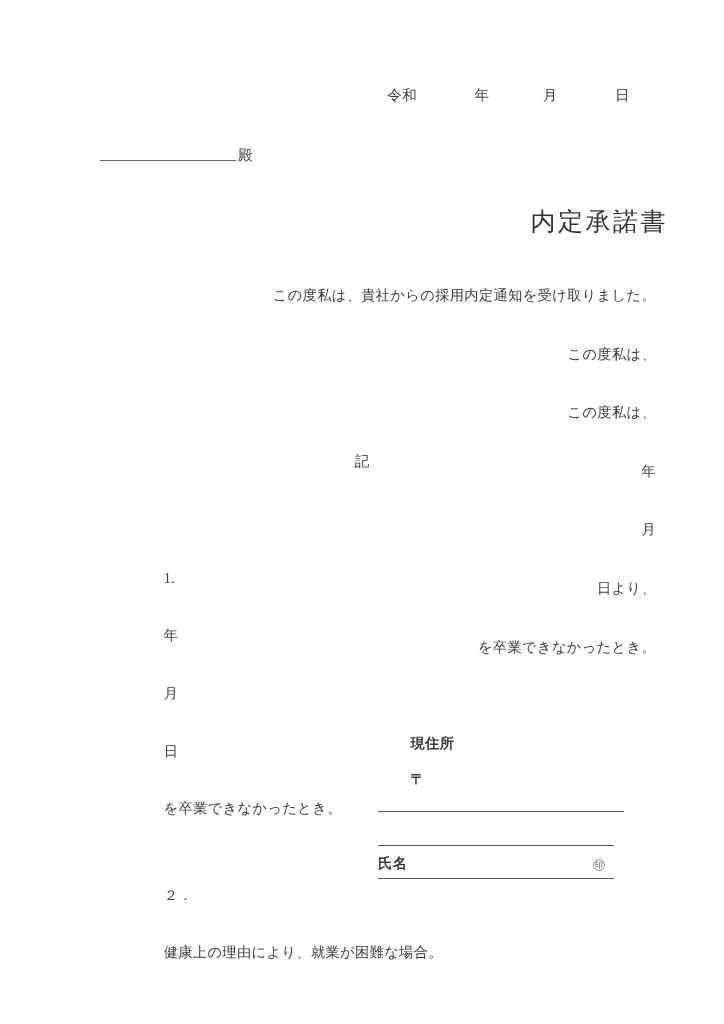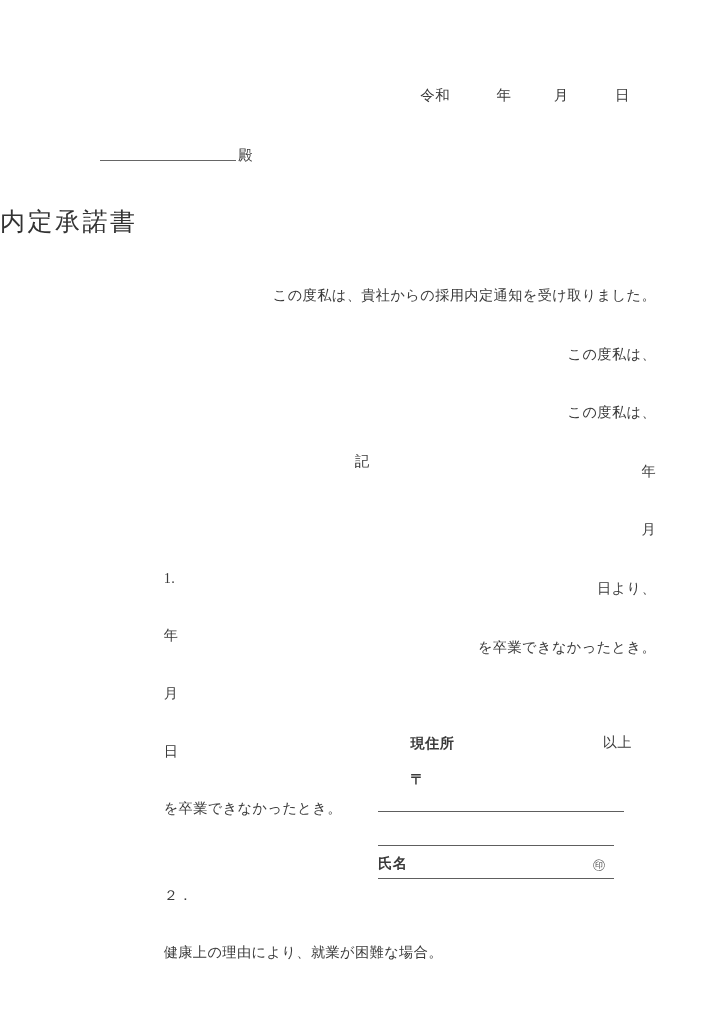--- a/index.html
+++ b/index.html
@@ -23,21 +23,21 @@
   .date-line {
     position: absolute;
     left: 0;
     top: 86px;
     width: 630px;
     text-align: right;
     font-size: 14.5px;
     letter-spacing: 0.5px;
     color: #3a3a3a;
   }
-  .date-line .seg { display: inline-block; }
+  .date-line .seg { display: inline-block; margin-left: 11px; }
   .date-line .gap-lg { display: inline-block; width: 38px; }
   .date-line .gap-md { display: inline-block; width: 34px; }
 
   
   .addressee {
     position: absolute;
     left: 100px;
     top: 143px;
     display: flex;
     align-items: flex-end;
@@ -56,21 +56,21 @@
     top: 1px;
     color: #3a3a3a;
   }
 
   
   .doc-title {
     position: absolute;
     left: 0;
     top: 205px;
     width: 668px;
-    text-align: left;
+    text-align: right;
     font-size: 25px;
     letter-spacing: 2.5px;
     color: #333333;
     font-weight: normal;
     margin: 0;
   }
 
   
   .body-block {
     position: absolute;
@@ -216,21 +216,20 @@
       <span>健康上の理由により、就業が困難な場合。</span>
     </div>
 
     <div class="ln">
       
       
     </div>
 
   </div>
 
-  <div class="closing">以上</div>
 
   <div class="sig-block">
     <div class="sig-row r1">
       <span class="label">
         <span>現住所</span>
         <span class="sp-20"></span>
         <span>〒</span>
       </span>
     </div>
     <div class="sig-row r2"></div>

